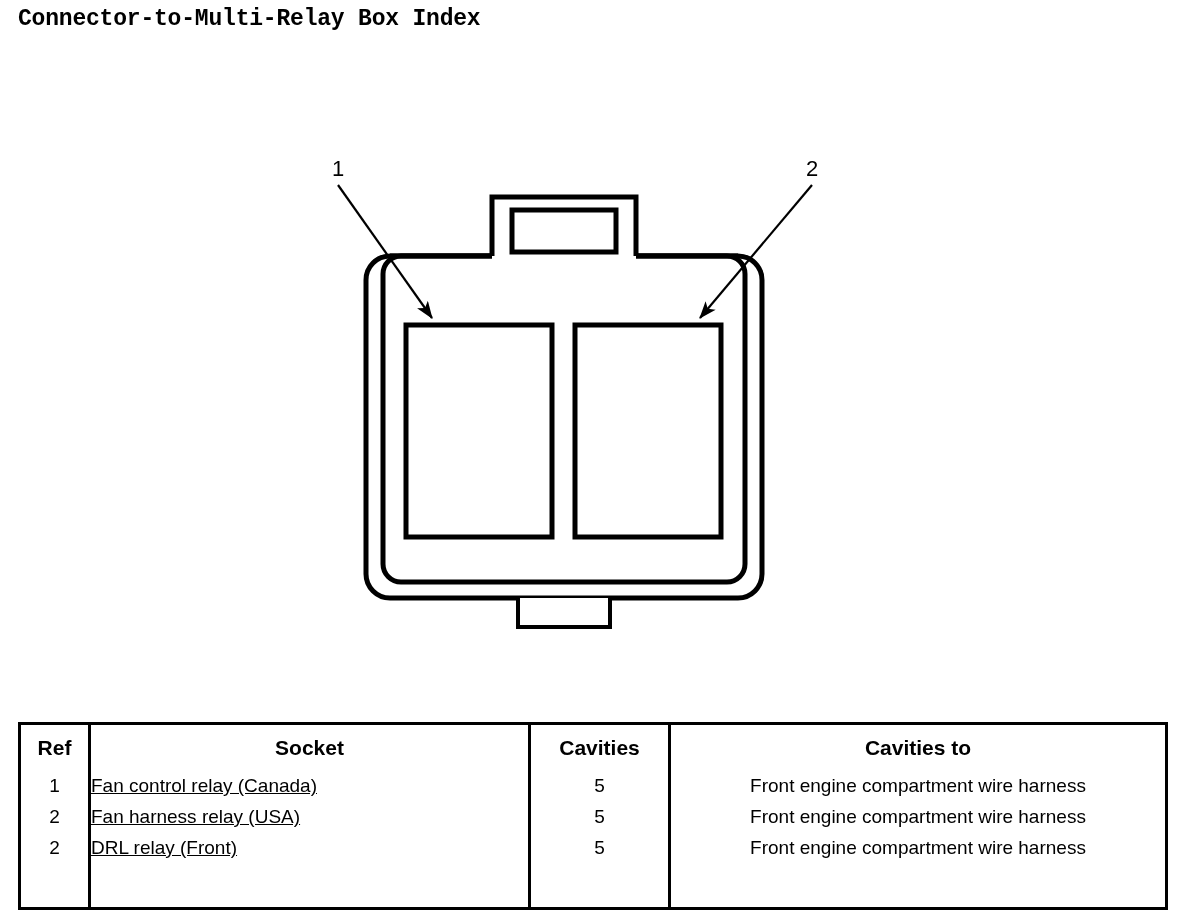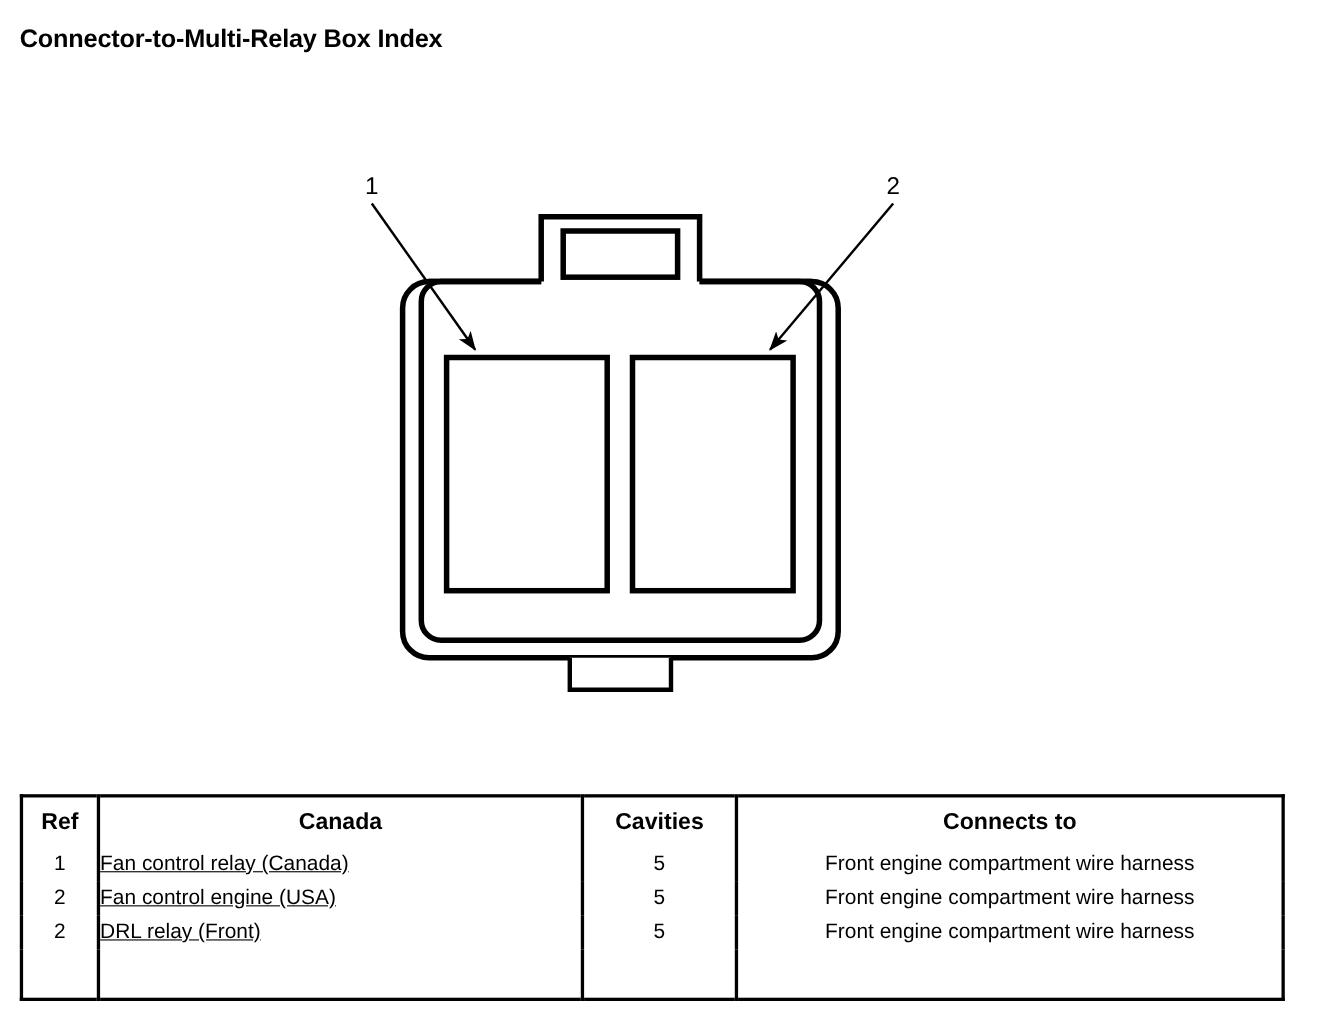--- a/index.html
+++ b/index.html
@@ -14,25 +14,26 @@
     position: relative;
     font-family: "Liberation Sans", sans-serif;
     color: #000000;
     overflow: hidden;
   }
 
   
   #page-title {
     position: absolute;
     left: 18px;
-    top: 22px;
+    top: 6px;
     font-size: 23px;
     font-weight: bold;
     letter-spacing: -0.2px;
     white-space: nowrap;
+    font-family: Liberation Mono, monospace;
   }
 
   
   #diagram {
     position: absolute;
     left: 0;
     top: 60px;
     width: 1200px;
     height: 640px;
   }
@@ -138,35 +139,35 @@
   <table class="index-table">
     <colgroup>
       <col class="col-ref">
       <col class="col-socket">
       <col class="col-cav">
       <col class="col-conn">
     </colgroup>
     <thead>
       <tr>
         <th class="sep">Ref</th>
-        <th class="sep">Canada</th>
+        <th class="sep">Socket</th>
         <th class="sep">Cavities</th>
-        <th>Connects to</th>
+        <th>Cavities to</th>
       </tr>
     </thead>
     <tbody>
       <tr>
         <td class="c-ref sep">1</td>
         <td class="c-socket sep">Fan control relay (Canada)</td>
         <td class="c-cav sep">5</td>
         <td class="c-conn">Front engine compartment wire harness</td>
       </tr>
       <tr>
         <td class="c-ref sep">2</td>
-        <td class="c-socket sep">Fan control engine (USA)</td>
+        <td class="c-socket sep">Fan harness relay (USA)</td>
         <td class="c-cav sep">5</td>
         <td class="c-conn">Front engine compartment wire harness</td>
       </tr>
       <tr>
         <td class="c-ref sep">2</td>
         <td class="c-socket sep">DRL relay (Front)</td>
         <td class="c-cav sep">5</td>
         <td class="c-conn">Front engine compartment wire harness</td>
       </tr>
       <tr class="filler">

